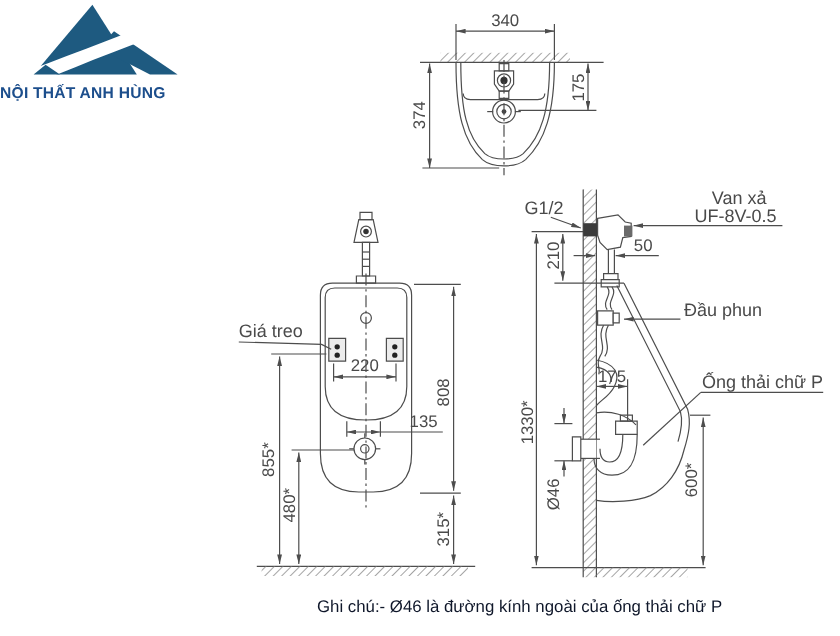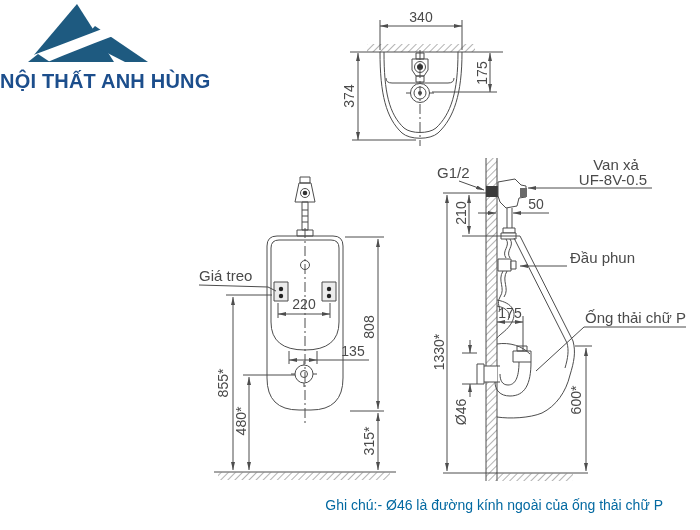--- a/index.html
+++ b/index.html
@@ -1,27 +1,27 @@
 <!DOCTYPE html>
 <html><head>
 <meta charset="utf-8">
 <style>
   html,body{margin:0;padding:0;background:#ffffff;}
   .canvas{position:relative;width:700px;height:530px;background:#fff;overflow:hidden;
           font-family:"Liberation Sans",sans-serif;}
   .logo{position:absolute;left:0;top:0;width:220px;height:100px;}
   .logo-mark{position:absolute;left:24px;top:2px;}
-  .logo-text{position:absolute;left:0px;top:70px;width:220px;font-size:20px;font-weight:700;
+  .logo-text{position:absolute;left:0px;top:70px;width:220px;font-size:13px;font-weight:700;
              color:#1C4E8C;letter-spacing:.2px;white-space:nowrap;}
   .drawing{position:absolute;left:0;top:0;}
   .drawing line,.drawing path,.drawing rect,.drawing circle,.drawing polyline{vector-effect:non-scaling-stroke;}
   .drawing text{fill:#4A4A4A;font-family:"Liberation Sans",sans-serif;font-size:14px;}
   .drawing text.lbl{font-size:15px;}
-  .note{position:absolute;left:203px;top:497px;width:460px;text-align:right;
-        font-size:14px;color:#0369a1;}
+  .note{position:absolute;left:203px;top:497px;width:460px;text-align:center;
+        font-size:14px;color:#0f172a;}
 </style>
 </head>
 <body>
 
 <div class="canvas">
 
   <div class="logo">
     <svg class="logo-mark" width="130" height="66" viewBox="0 0 130 66">
       <path d="M53,2 L90,60 L4,60 Z" fill="#1E5A80"></path>
       <path d="M71,24 L124,60 L101,60 L58,38 Z" fill="#1E5A80"></path>

